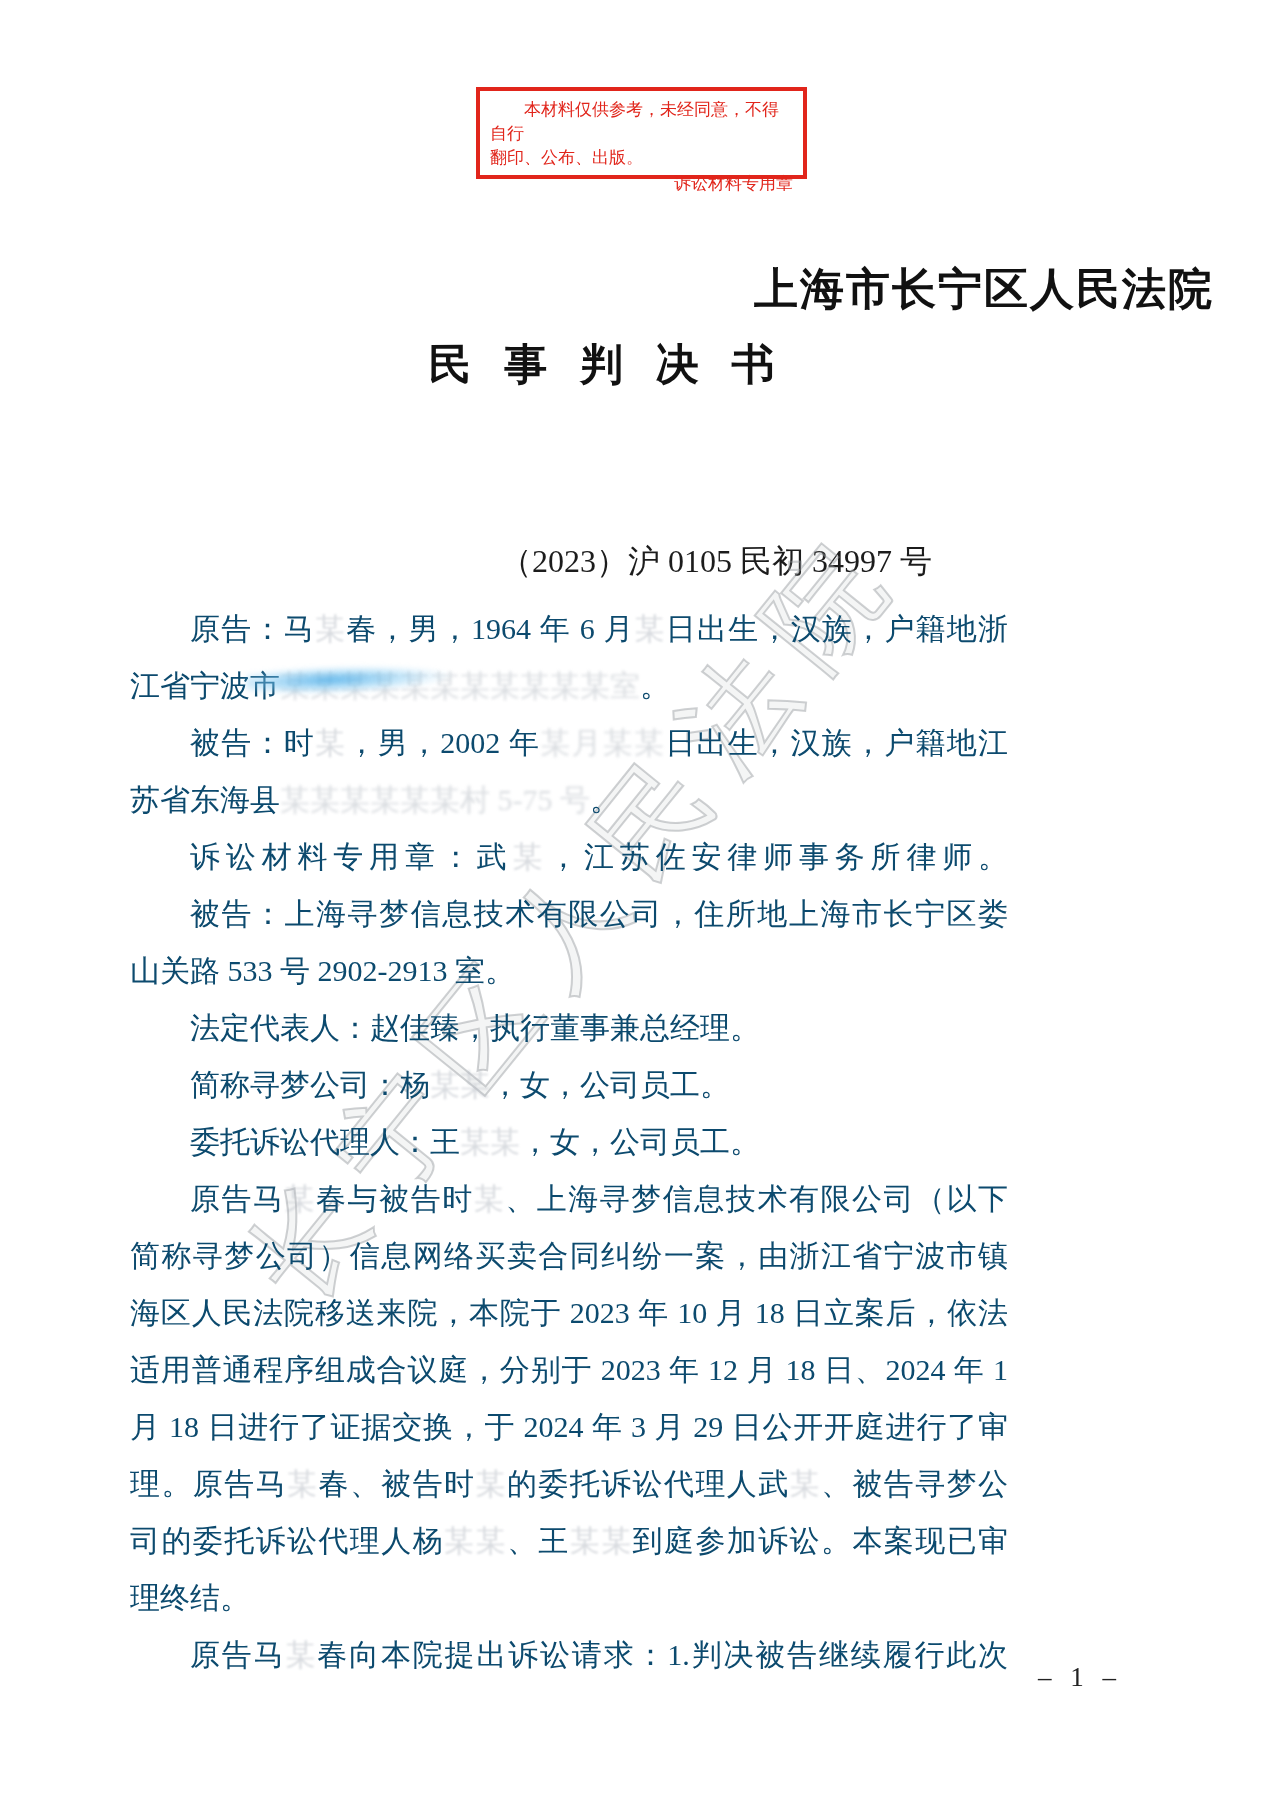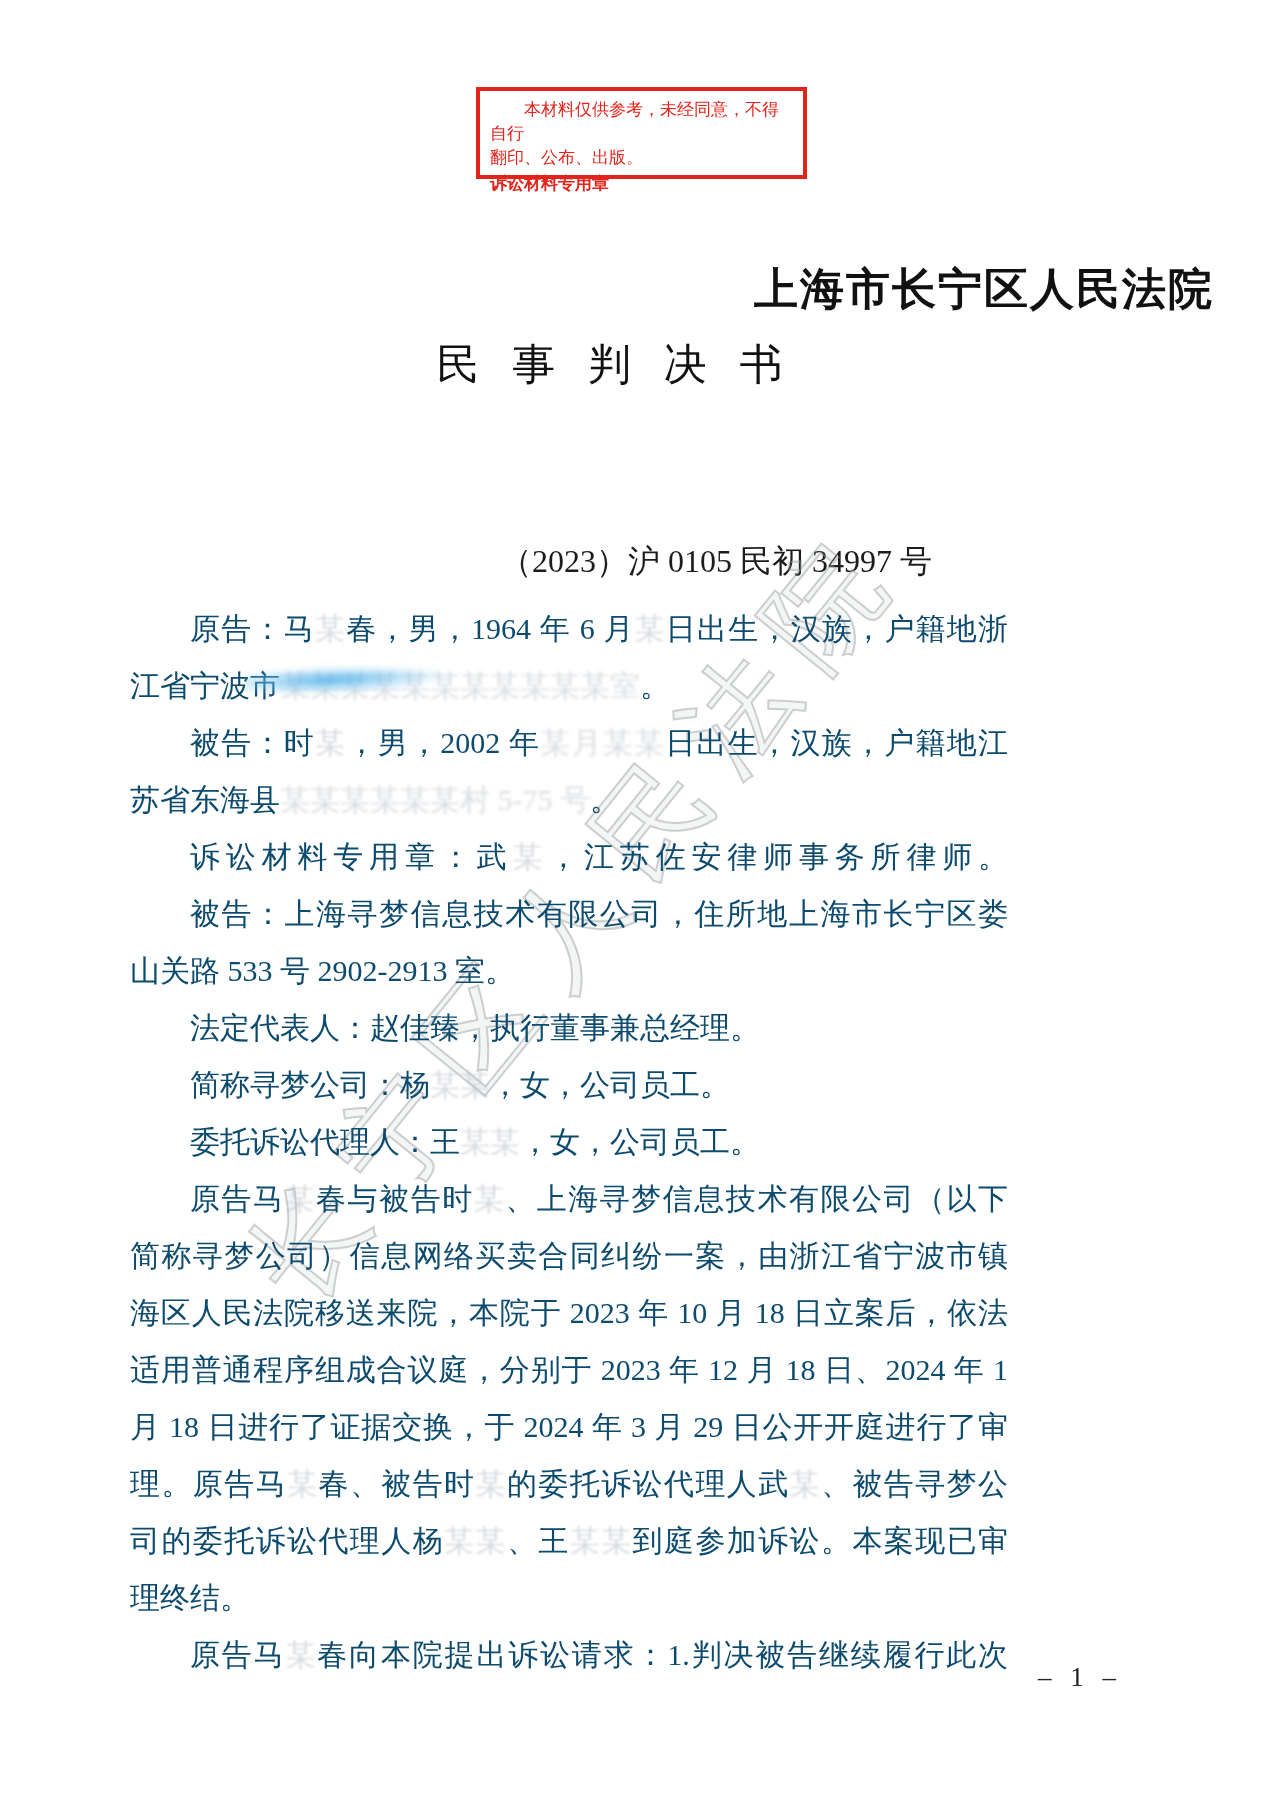--- a/index.html
+++ b/index.html
@@ -14,29 +14,29 @@
   }
   
   .stamp{
     position:absolute;left:476px;top:87px;width:331px;height:92px;
     border:4px solid #e1251b;box-sizing:border-box;
     padding:7px 10px 4px 10px;
     color:#e1251b;font-size:17px;line-height:24px;
     font-family:"Liberation Serif","DejaVu Serif",serif;
   }
   .stamp .l1{text-indent:2em;}
-  .stamp .l3{margin-top:2px;font-weight:bold;}
+  .stamp .l3{text-align:right;margin-top:2px;}
   
   .court-name{
     position:absolute;left:0;top:260px;width:1214px;text-align:right;
     font-size:44px;font-weight:bold;color:#111;letter-spacing:2px;
   }
   .doc-type{
     position:absolute;left:0;top:336px;width:1214px;text-align:center;
-    font-size:43px;font-weight:normal;color:#111;letter-spacing:11px;padding-left:8px;
+    font-size:43px;font-weight:bold;color:#111;letter-spacing:11px;
   }
   .case-number{
     position:absolute;left:0;top:540px;width:932px;text-align:right;
     font-size:32px;color:#1c1c1c;
   }
   
   .watermark{
     position:absolute;left:45px;top:840px;width:1060px;
     text-align:center;
     transform:rotate(-51deg);

